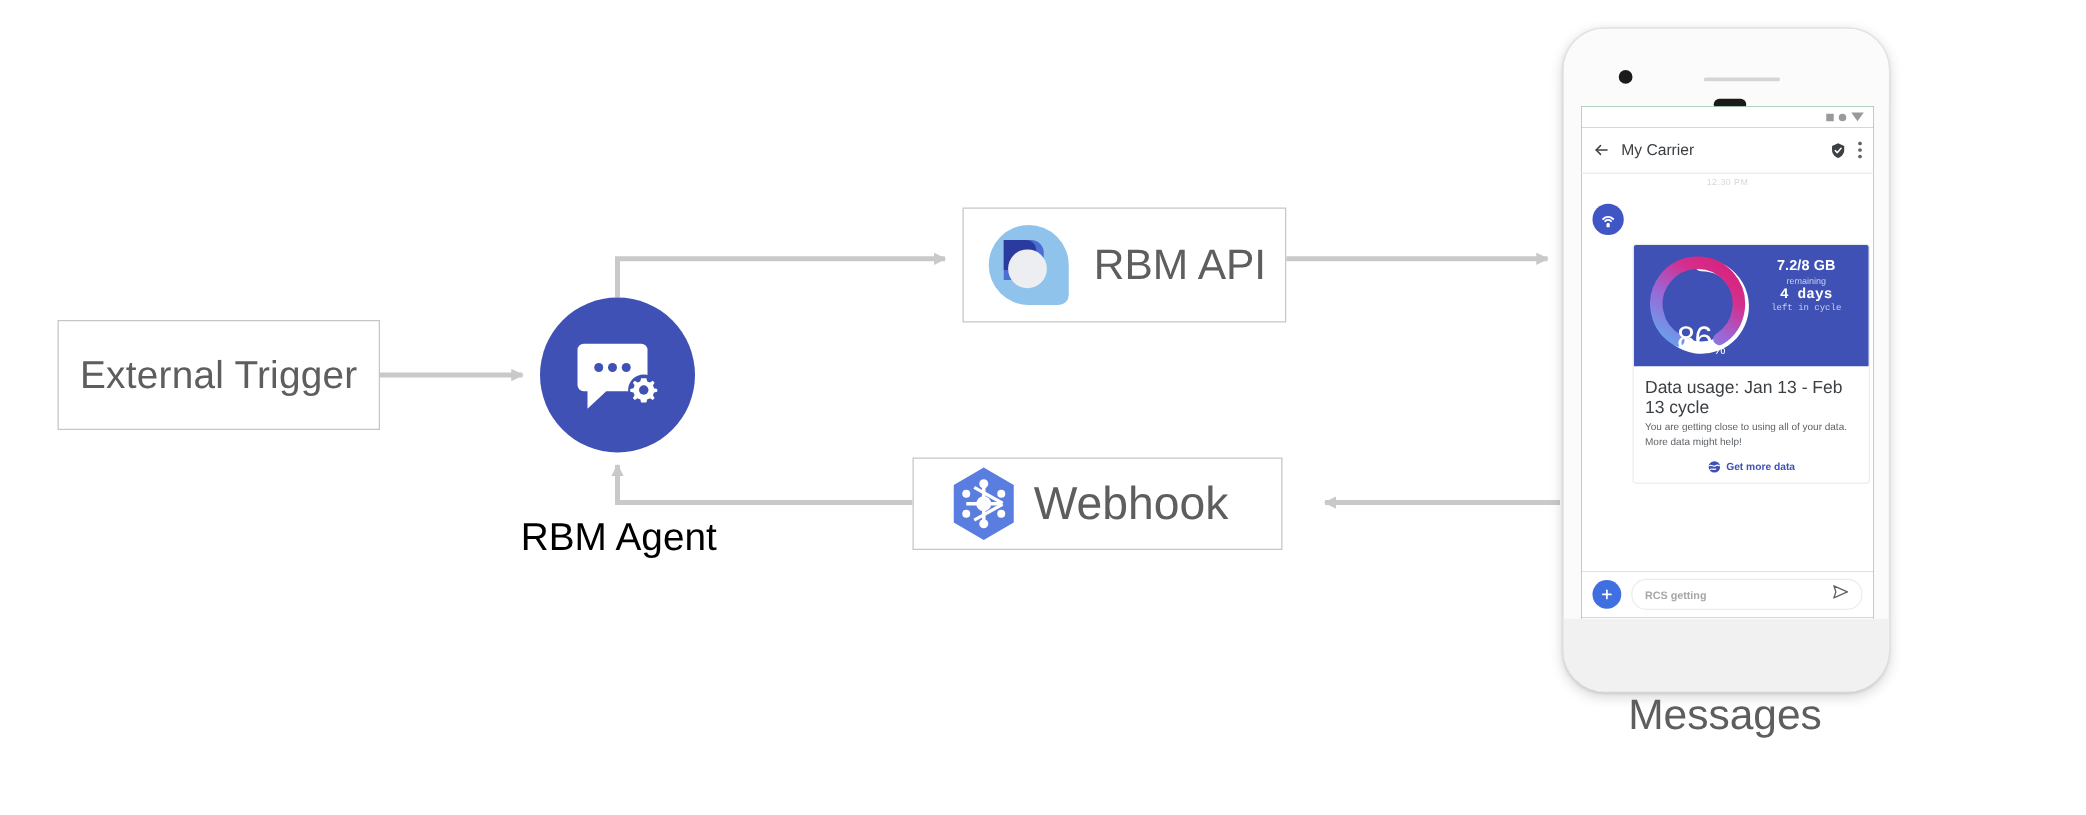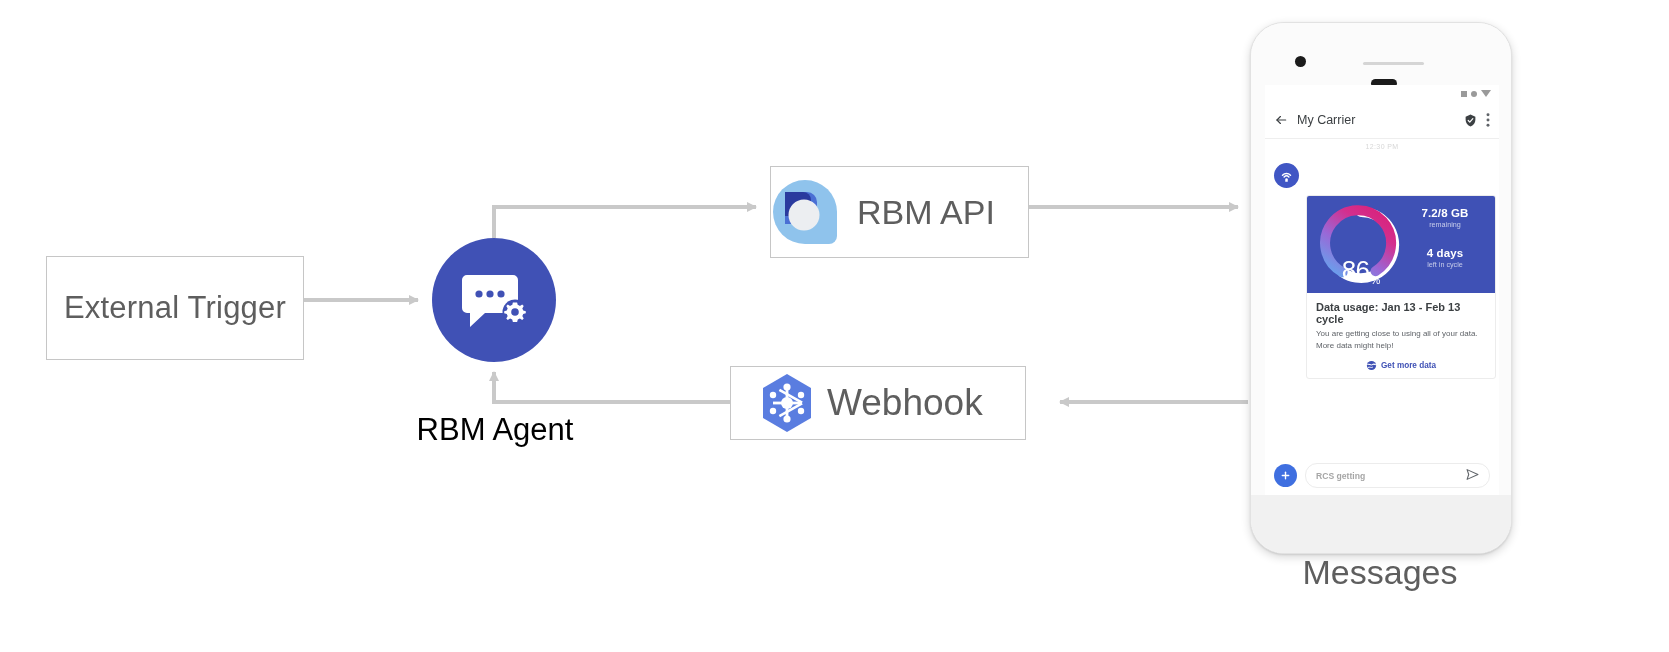--- a/index.html
+++ b/index.html
@@ -25,28 +25,28 @@
     display:flex;align-items:center;
   }
   .node-label{
     color:#5e5e5e;
     font-weight:300;
     white-space:nowrap;
   }
 
   
   #external-trigger{
-    left:46px;top:256px;width:258px;height:104px;
+    left:46px;top:256px;width:258px;height:88px;
     justify-content:center;
     align-items:center;
   }
   #external-trigger .node-label{font-size:31px;letter-spacing:.2px;}
 
   
-  #rbm-api-box{left:770px;top:166px;width:259px;height:92px;gap:18px;}
+  #rbm-api-box{left:770px;top:166px;width:259px;height:92px;padding-left:18px;gap:18px;}
   #rbm-api-box .node-label{font-size:34px;}
 
   
   #webhook-box{left:730px;top:366px;width:296px;height:74px;padding-left:24px;gap:8px;}
   #webhook-box .node-label{font-size:37px;}
 
   
   #rbm-agent{
     position:absolute;left:432px;top:238px;width:124px;height:124px;
     border-radius:50%;background:#4051b5;
@@ -138,23 +138,23 @@
   #gauge-wrap{position:absolute;left:13px;top:8px;width:82px;height:82px;}
   #gauge-center{
     position:absolute;inset:0;display:flex;align-items:flex-end;justify-content:center;
     color:#fff;
   }
   #gauge-value{font-size:26px;font-weight:300;letter-spacing:-.5px;}
   #gauge-unit{font-size:11px;font-weight:300;margin-left:1px;margin-top:9px;}
   #hero-stats{position:absolute;right:9px;top:11px;width:82px;text-align:center;color:#fff;}
   .stat-big{font-size:11.5px;font-weight:bold;letter-spacing:.1px;}
   .stat-small{font-size:7.2px;color:#c8cdea;margin-top:1px;}
-  .stat-block-2{margin-top:18px;}
+  .stat-block-2{font-family:Liberation Mono, monospace;}
   #card-body{padding:8px 9px 7px 9px;}
-  #card-title{font-size:11px;font-weight:bold;color:#3c4043;margin-bottom:3px;}
+  #card-title{font-size:14px;font-weight:normal;color:#3c4043;margin-bottom:3px;}
   #card-desc{font-size:8px;color:#5f6368;line-height:1.45;}
   #card-action{
     display:flex;align-items:center;justify-content:center;gap:4px;margin-top:9px;
     color:#3f51b5;font-size:8.2px;font-weight:bold;
   }
 
   
   #composer{
     display:flex;align-items:center;gap:8px;padding:6px 9px;background:#fff;
   }

